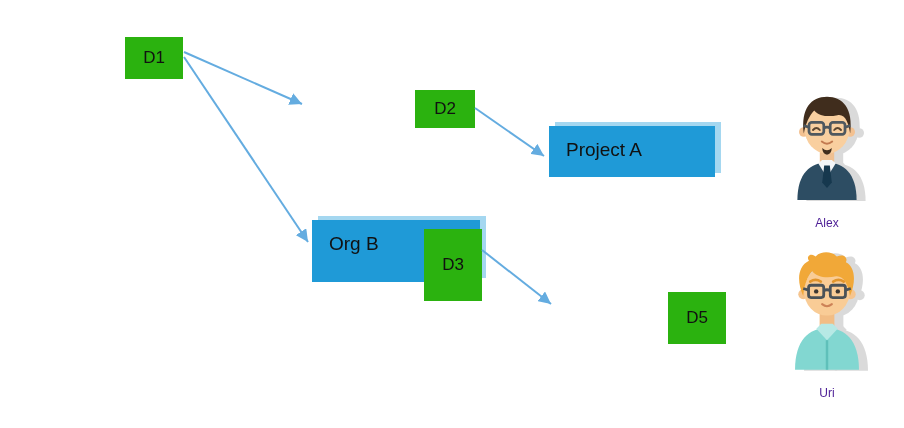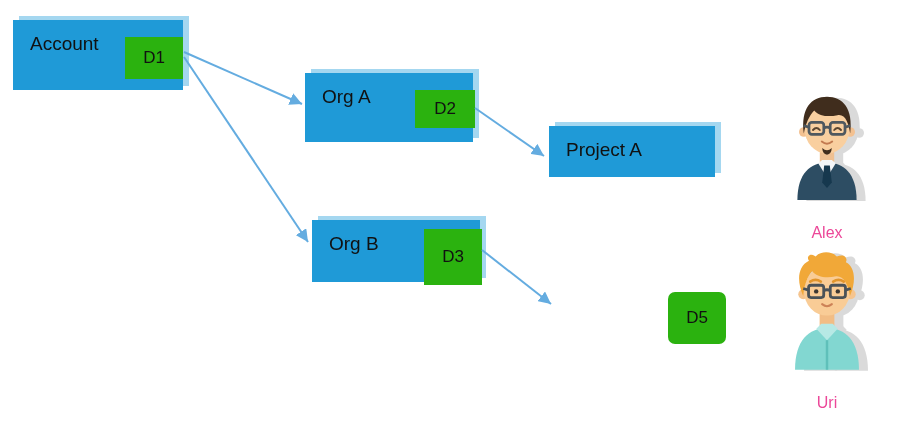--- a/index.html
+++ b/index.html
@@ -23,44 +23,38 @@
     white-space:nowrap;
   }
   .badge{
     position:absolute;background:var(--badge-fill);
     display:flex;align-items:center;justify-content:center;
     font-size:17px;color:var(--label-text);
   }
   .edges{position:absolute;left:0;top:0;pointer-events:none;}
   .user{position:absolute;margin:0;text-align:center;}
   .user svg{filter:drop-shadow(9px 1px 0 #dadada);display:block;margin:0 auto;}
-  .user figcaption{font-size:16px;margin-top:24px;color:#ec4899;}
+  .user figcaption{font-size:12px;margin-top:16px;color:#4c1d95;}
 </style>
 </head>
 <body>
 
 <div class="canvas">
 
-  <div class="node" style="left:13px;top:20px;width:170px;height:70px;">
-    <span class="node-label">Account</span>
-  </div>
-  <div class="node" style="left:305px;top:73px;width:168px;height:69px;">
-    <span class="node-label">Org A</span>
-  </div>
   <div class="node" style="left:312px;top:220px;width:168px;height:62px;">
     <span class="node-label">Org B</span>
   </div>
   <div class="node" style="left:549px;top:126px;width:166px;height:51px;">
     <span class="node-label">Project A</span>
   </div>
 
   <div class="badge" style="left:125px;top:37px;width:58px;height:42px;">D1</div>
   <div class="badge" style="left:415px;top:90px;width:60px;height:38px;">D2</div>
-  <div class="badge" style="left:424px;top:229px;width:58px;height:56px;">D3</div>
-  <div class="badge" style="left:668px;top:292px;width:58px;height:52px;border-radius:7px;">D5</div>
+  <div class="badge" style="left:424px;top:229px;width:58px;height:72px;">D3</div>
+  <div class="badge" style="left:668px;top:292px;width:58px;height:52px;">D5</div>
 
   <svg class="edges" width="904" height="428">
     <defs>
       <marker id="ah" viewBox="0 0 10 10" refX="10" refY="5" markerWidth="6.2" markerHeight="6.2" orient="auto">
         <path d="M0,0 L10,5 L0,10 Z" style="fill:var(--arrow)"></path>
       </marker>
     </defs>
     <line x1="184" y1="52" x2="302" y2="104" style="stroke:var(--arrow)" stroke-width="2" marker-end="url(#ah)"></line>
     <line x1="184" y1="57" x2="308" y2="242" style="stroke:var(--arrow)" stroke-width="2" marker-end="url(#ah)"></line>
     <line x1="475" y1="108" x2="544" y2="156" style="stroke:var(--arrow)" stroke-width="2" marker-end="url(#ah)"></line>

